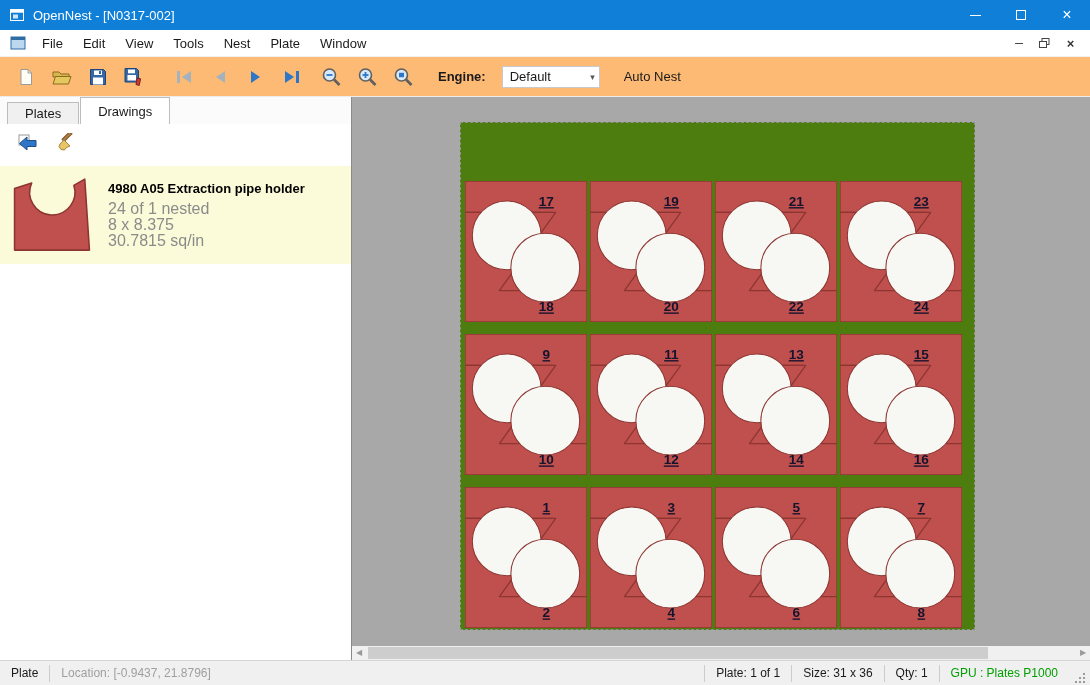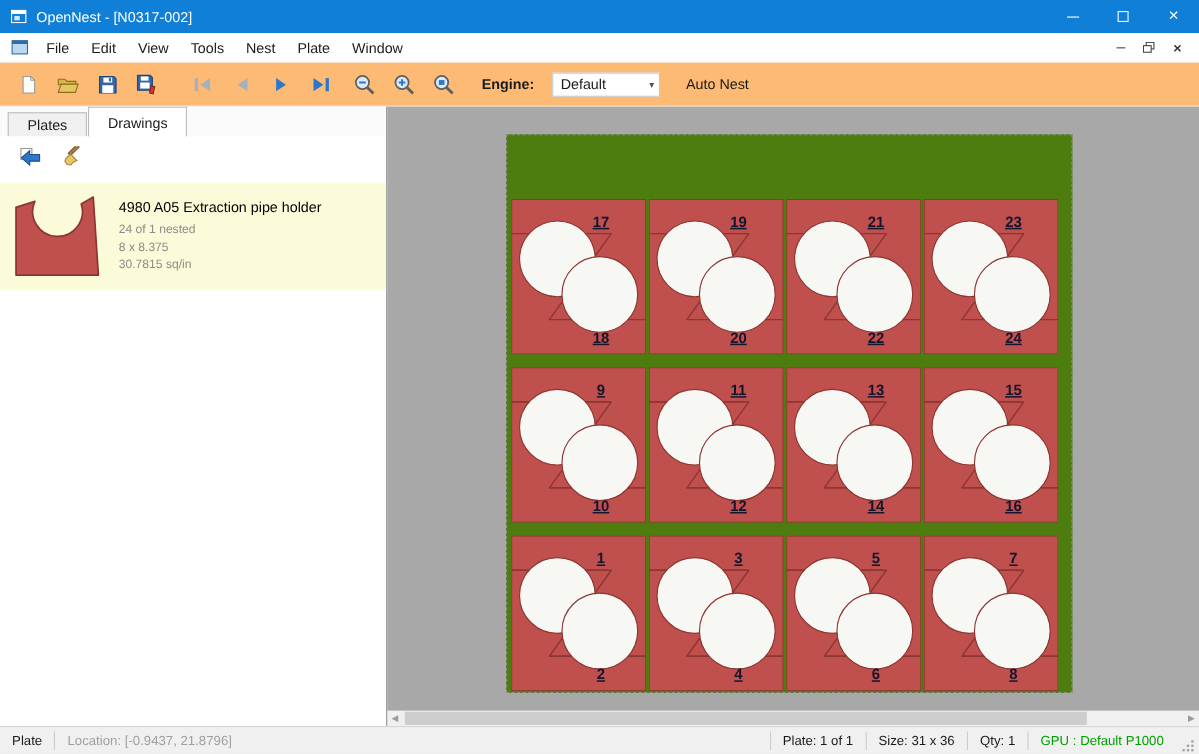--- a/index.html
+++ b/index.html
@@ -37,22 +37,22 @@
   
   .sidebar { position:absolute; top:97px; left:0; width:352px; bottom:25px; background:#fff; border-right:1px solid #8a8a8a; display:flex; flex-direction:column; }
   .tabstrip { display:flex; align-items:flex-end; height:27px; padding-left:7px; background:#fbfbfb; }
   .tab { padding:0 17px; font-size:13px; border:1px solid #bdbdbd; border-bottom:none; background:#f0f0f0; height:22px; display:flex; align-items:center; margin-right:1px; }
   .tab.active { background:#fff; height:27px; position:relative; z-index:2; }
   .panel { flex:1; background:#fff; }
   .panel-tools { display:flex; gap:8px; padding:6px 10px 2px 12px; }
   .tool-btn { width:30px; height:26px; display:flex; align-items:center; justify-content:center; }
   .drawing-item { margin-top:8px; display:flex; gap:16px; padding:10px 12px; background:#fbfbd9; align-items:center; }
   .thumb { flex:0 0 auto; display:block; }
-  .item-text .t { font-weight:normal; font-size:13px; color:#000; margin-bottom:5px; }
-  .item-text .s { font-size:11px; color:#8b8b8b; line-height:16px; }
+  .item-text .t { font-weight:bold; font-size:13px; color:#000; margin-bottom:5px; }
+  .item-text .s { font-size:16px; color:#8b8b8b; line-height:16px; }
 
   
   .canvas { position:absolute; top:97px; left:352px; right:0; bottom:25px; background:#a8a8a8; overflow:hidden; }
   .plate { position:absolute; left:108px; top:25px; width:515px; height:508px; background:#4d7c0f; border:1px dashed #8f8f8f; padding:58px 4px 0 4px; }
   .parts { display:flex; flex-direction:column; gap:12px; }
   .part-row { display:flex; gap:3px; }
   .tile { width:122px; height:141px; display:block; }
   .part { stroke:#8c3531; stroke-width:1.2; stroke-linejoin:round; }
   .notch { stroke:#8c3531; stroke-width:1; }
   .plabel { font-size:13px; font-weight:bold; fill:#14142e; text-decoration:underline; text-anchor:middle; font-family:"Liberation Sans",sans-serif; }
@@ -364,21 +364,21 @@
     <span class="sb-sep"></span>
     <span class="sb-seg sb-loc">Location: [-0.9437, 21.8796]</span>
     <span class="sb-spacer"></span>
     <span class="sb-sep"></span>
     <span class="sb-seg">Plate: 1 of 1</span>
     <span class="sb-sep"></span>
     <span class="sb-seg">Size: 31 x 36</span>
     <span class="sb-sep"></span>
     <span class="sb-seg">Qty: 1</span>
     <span class="sb-sep"></span>
-    <span class="sb-seg sb-gpu" style="color: rgb(0, 160, 0);">GPU : Default P1000</span>
+    <span class="sb-seg sb-gpu" style="color: rgb(0, 160, 0);">GPU : Plates P1000</span>
     <svg class="grip" width="14" height="14">
       <g fill="#9a9a9a">
         <rect x="10" y="2" width="2" height="2"></rect>
           <rect x="6" y="6" width="2" height="2"></rect>
           <rect x="10" y="6" width="2" height="2"></rect>
         <rect x="2" y="10" width="2" height="2"></rect>
           <rect x="6" y="10" width="2" height="2"></rect>
           <rect x="10" y="10" width="2" height="2"></rect>
       </g>
     </svg>

